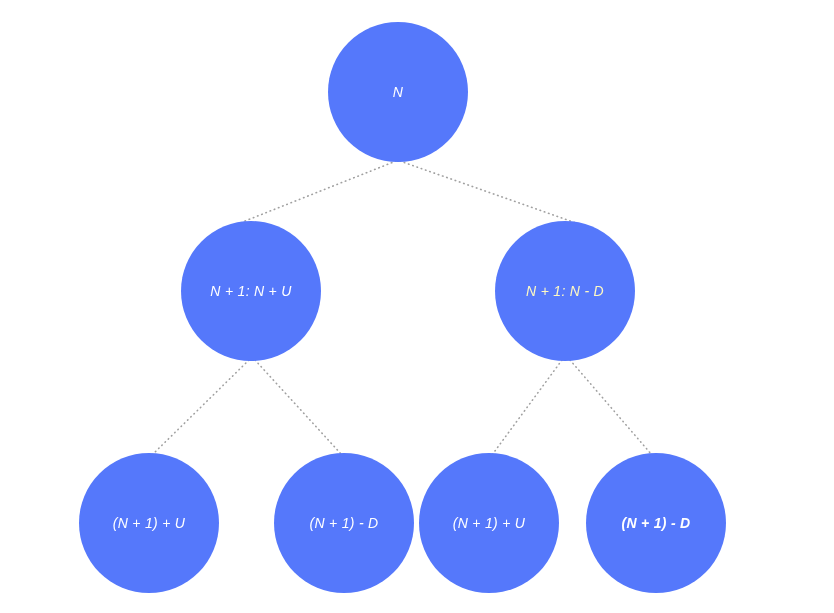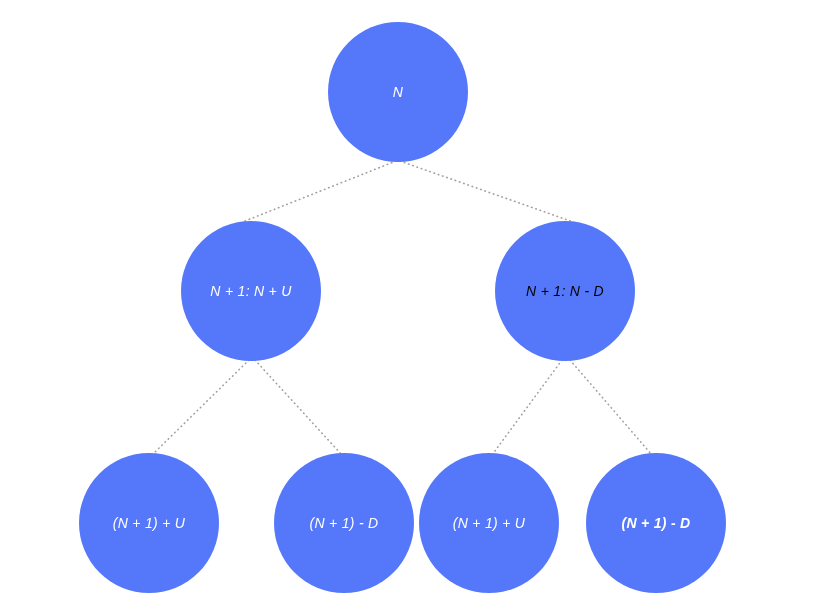--- a/index.html
+++ b/index.html
@@ -65,21 +65,21 @@
     </svg>
 
   <div id="node-layer">
       <div class="tree-node" style="left: 328px; top: 22px; width: 140px; height: 140px; background: rgb(85, 120, 251);">
         <span class="node-label" style="color: rgb(255, 255, 255);">N</span>
       </div>
       <div class="tree-node" style="left: 181px; top: 221px; width: 140px; height: 140px; background: rgb(85, 120, 251);">
         <span class="node-label" style="color: rgb(255, 255, 255);">N + 1: N + U</span>
       </div>
       <div class="tree-node" style="left: 495px; top: 221px; width: 140px; height: 140px; background: rgb(85, 120, 251);">
-        <span class="node-label" style="color: #000000;">N + 1: N - D</span>
+        <span class="node-label" style="color: #fef9c3;">N + 1: N - D</span>
       </div>
       <div class="tree-node" style="left: 79px; top: 453px; width: 140px; height: 140px; background: rgb(85, 120, 251);">
         <span class="node-label" style="color: rgb(255, 255, 255);">(N + 1) + U</span>
       </div>
       <div class="tree-node" style="left: 274px; top: 453px; width: 140px; height: 140px; background: rgb(85, 120, 251);">
         <span class="node-label" style="color: rgb(255, 255, 255);">(N + 1) - D</span>
       </div>
       <div class="tree-node" style="left: 419px; top: 453px; width: 140px; height: 140px; background: rgb(85, 120, 251);">
         <span class="node-label" style="color: rgb(255, 255, 255);">(N + 1) + U</span>
       </div>

